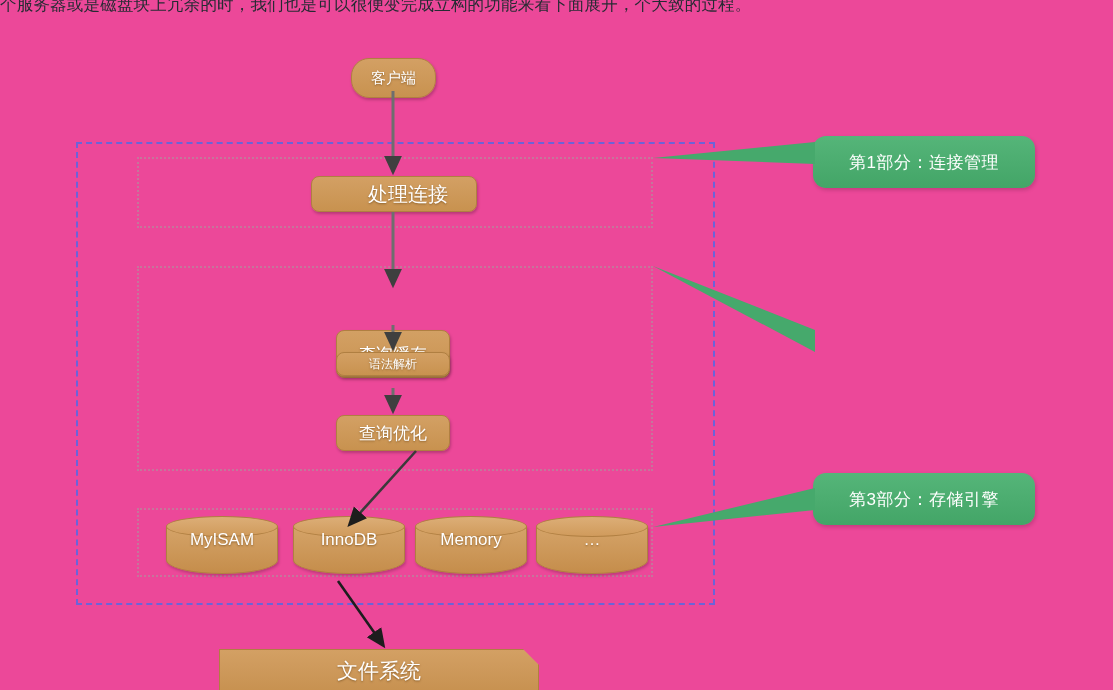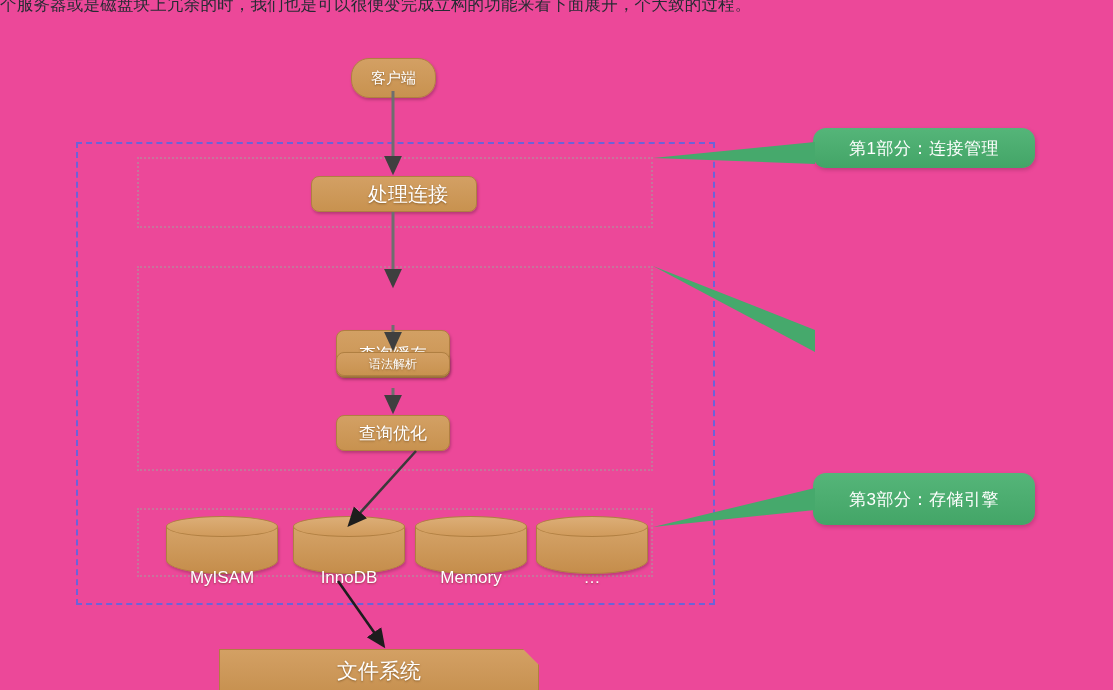--- a/index.html
+++ b/index.html
@@ -104,24 +104,24 @@
     position: absolute;
     left: 0; top: 0;
     width: 112px; height: 21px;
     background: linear-gradient(180deg, #dcae77 0%, #d09b5c 100%);
     border: 1px solid #b07f41;
     border-radius: 50%;
     box-sizing: border-box;
   }
   .cyl .cap {
     position: absolute;
-    left: 0; top: 8px;
+    left: 0; top: 0;
     width: 112px; height: 64px;
     display: flex;
-    align-items: flex-end;
+    align-items: flex-start;
     justify-content: center;
     padding-top: 14px;
     box-sizing: border-box;
     color: #ffffff;
     font-size: 17px;
     text-shadow: 0 1px 2px rgba(90,55,15,0.55);
     white-space: nowrap;
   }
 
   
@@ -213,21 +213,21 @@
     <div class="top"></div>
     <div class="cap">
       <span>…</span>
     </div>
   </div>
 
   <div class="filesys" style="left:219px; top:649px; width:320px; height:44px;">
     <span>文件系统</span>
   </div>
 
-  <div class="callout" style="left:813px; top:128px; width:222px; height:40px;">
+  <div class="callout" style="left:813px; top:136px; width:222px; height:52px;">
     <span>第1部分：连接管理</span>
   </div>
 
 
   <div class="callout" style="left:813px; top:473px; width:222px; height:52px;text-align:right;">
     <span>第3部分：存储引擎</span>
   </div>
 
   <svg id="overlay" viewBox="0 0 1113 690">
     <defs>

